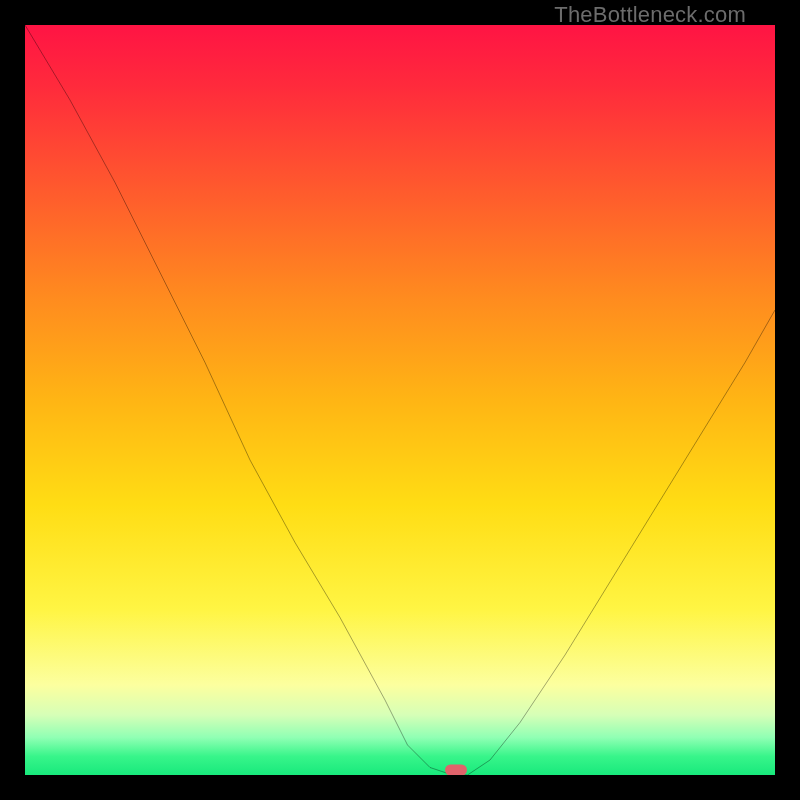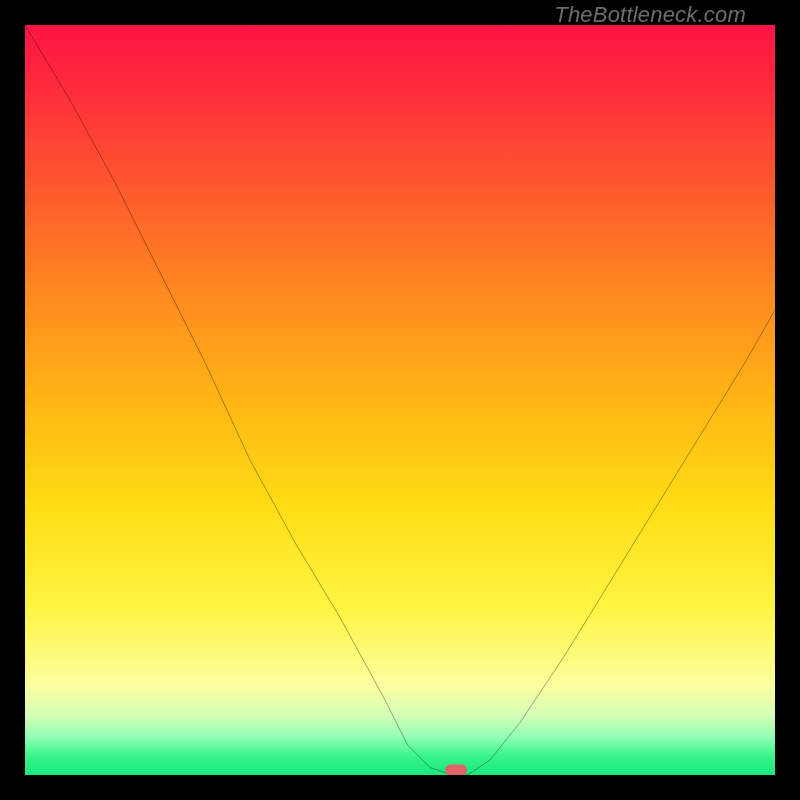--- a/index.html
+++ b/index.html
@@ -9,21 +9,20 @@
     height: 800px;
     background: #000;
     overflow: hidden;
     font-family: Arial, Helvetica, sans-serif;
   }
   .frame {
     position: relative;
     width: 756px;
     height: 800px;
     background: #000;
-    font-style: italic;
   }
   .watermark {
     position: absolute;
     top: 2px;
     right: 10px;
     color: #6c6c6c;
     font-size: 22px;
     font-weight: 500;
     letter-spacing: 0.2px;
     z-index: 5;

